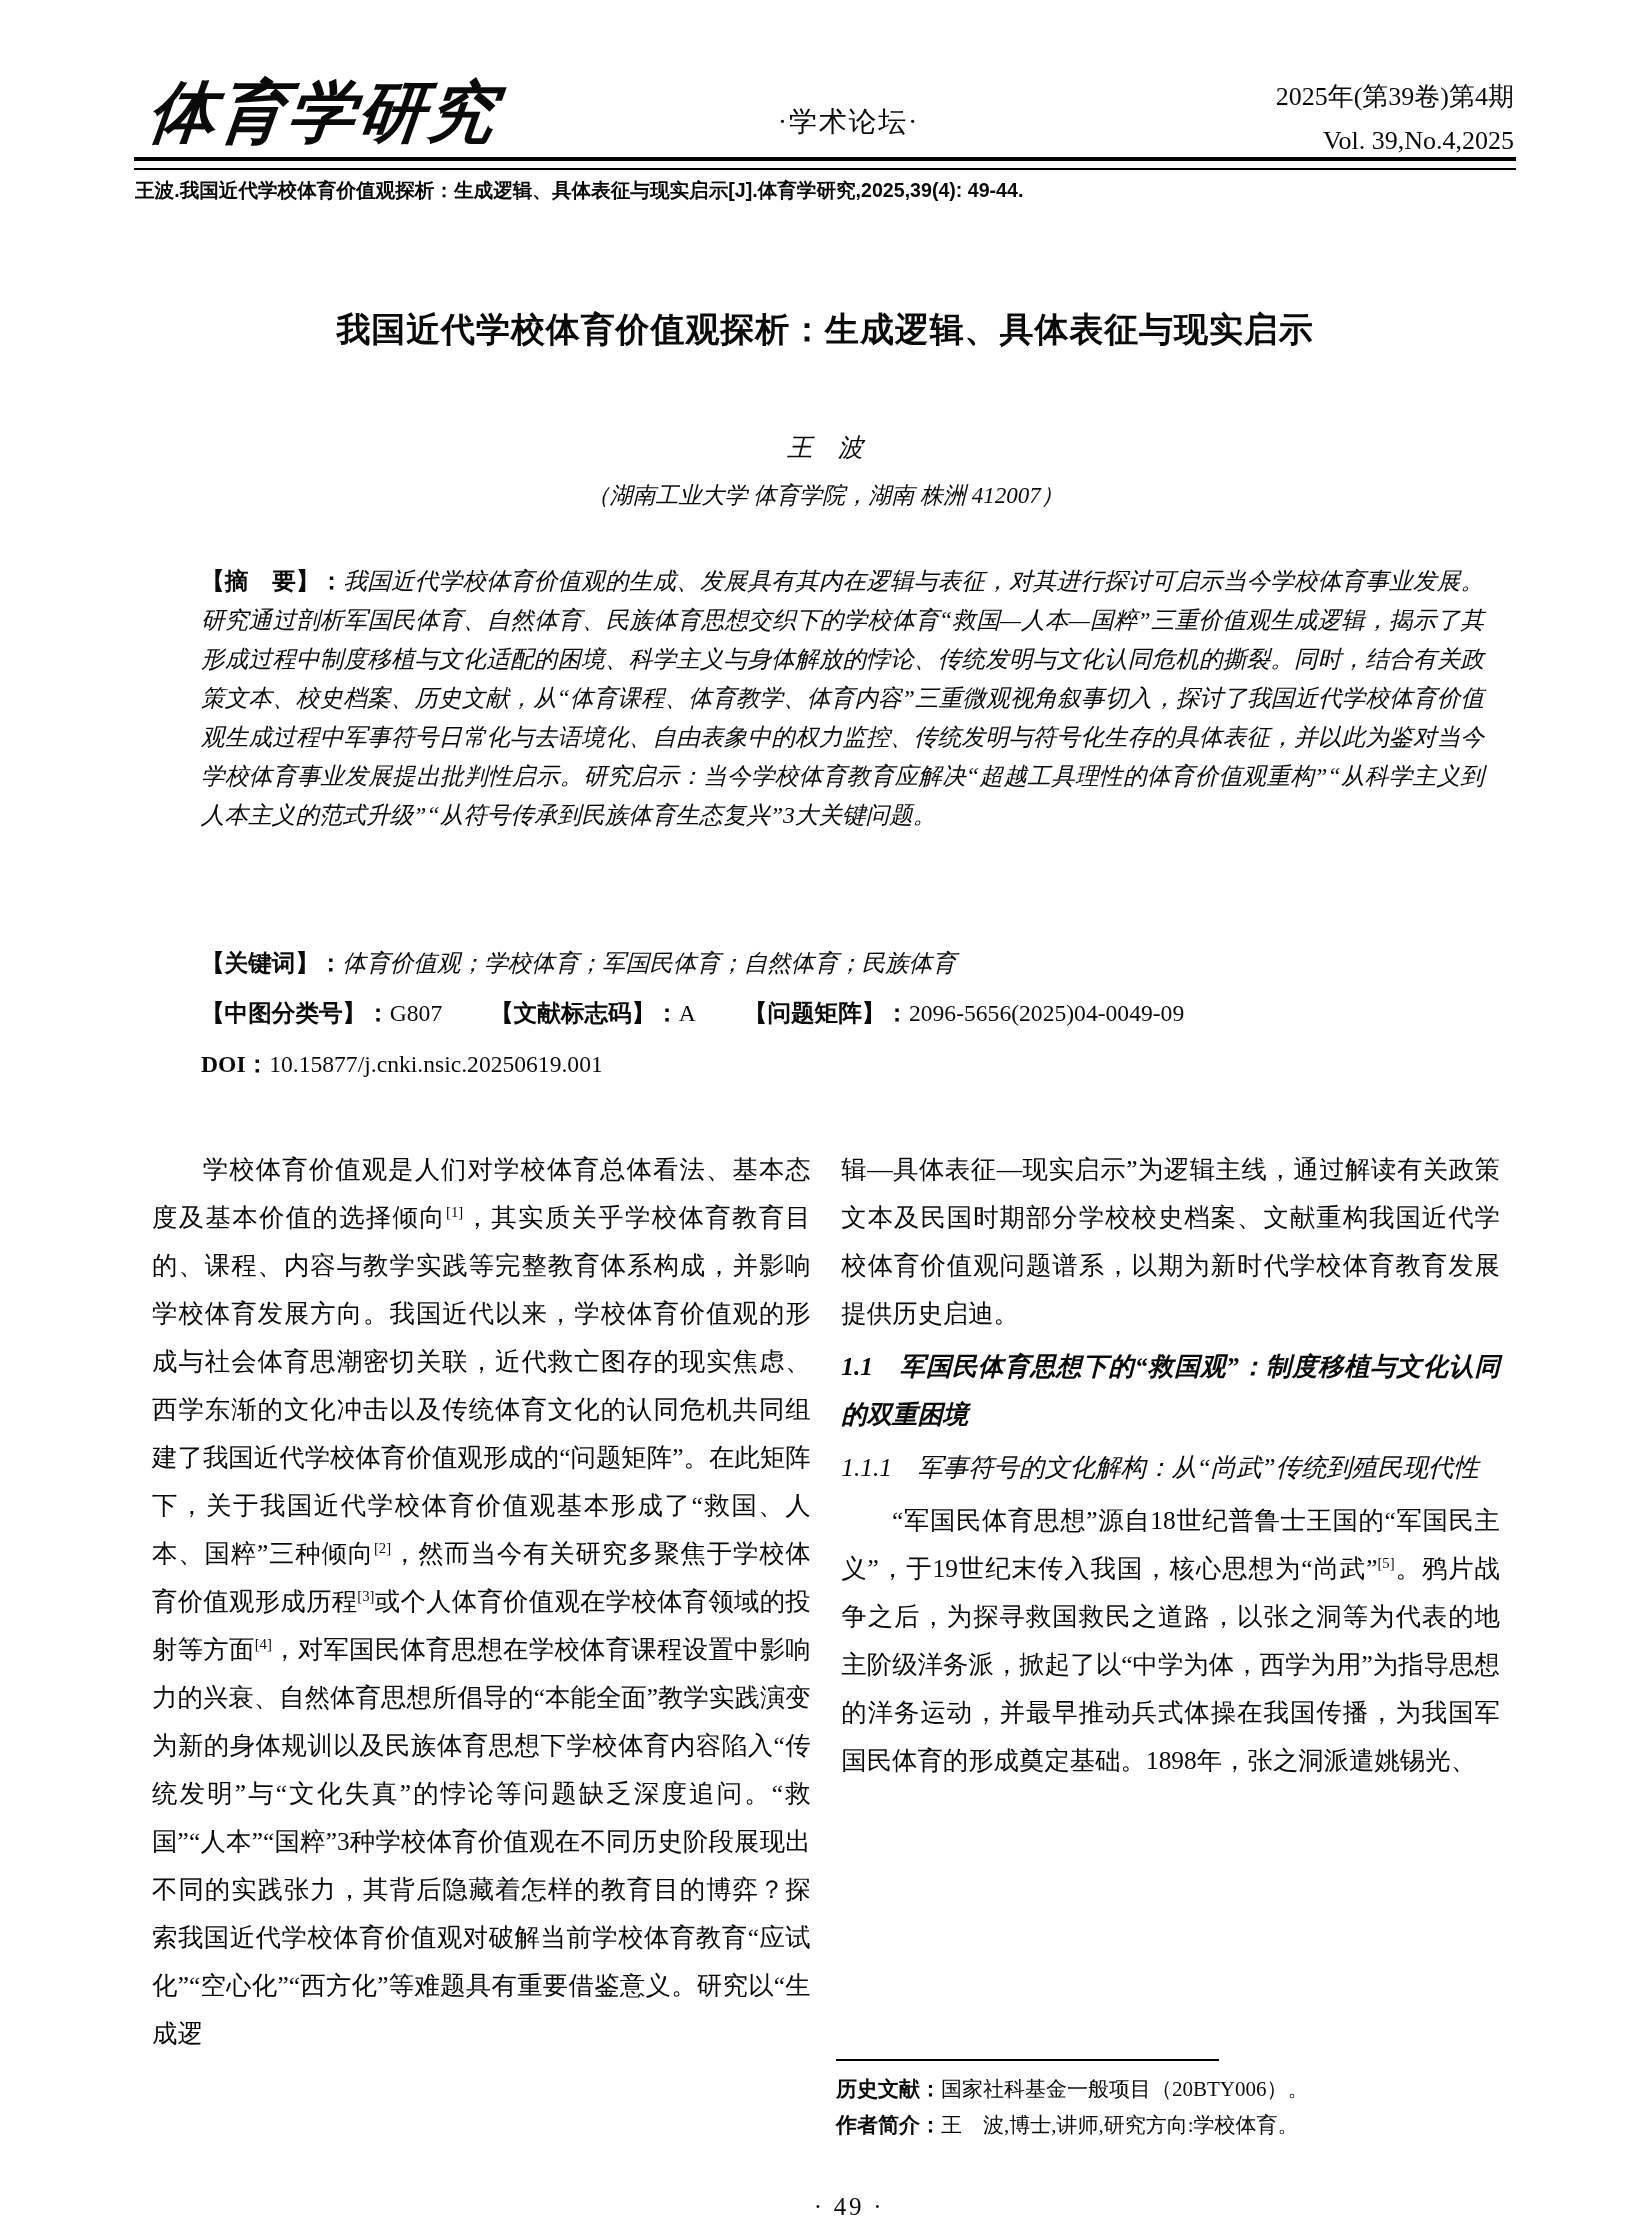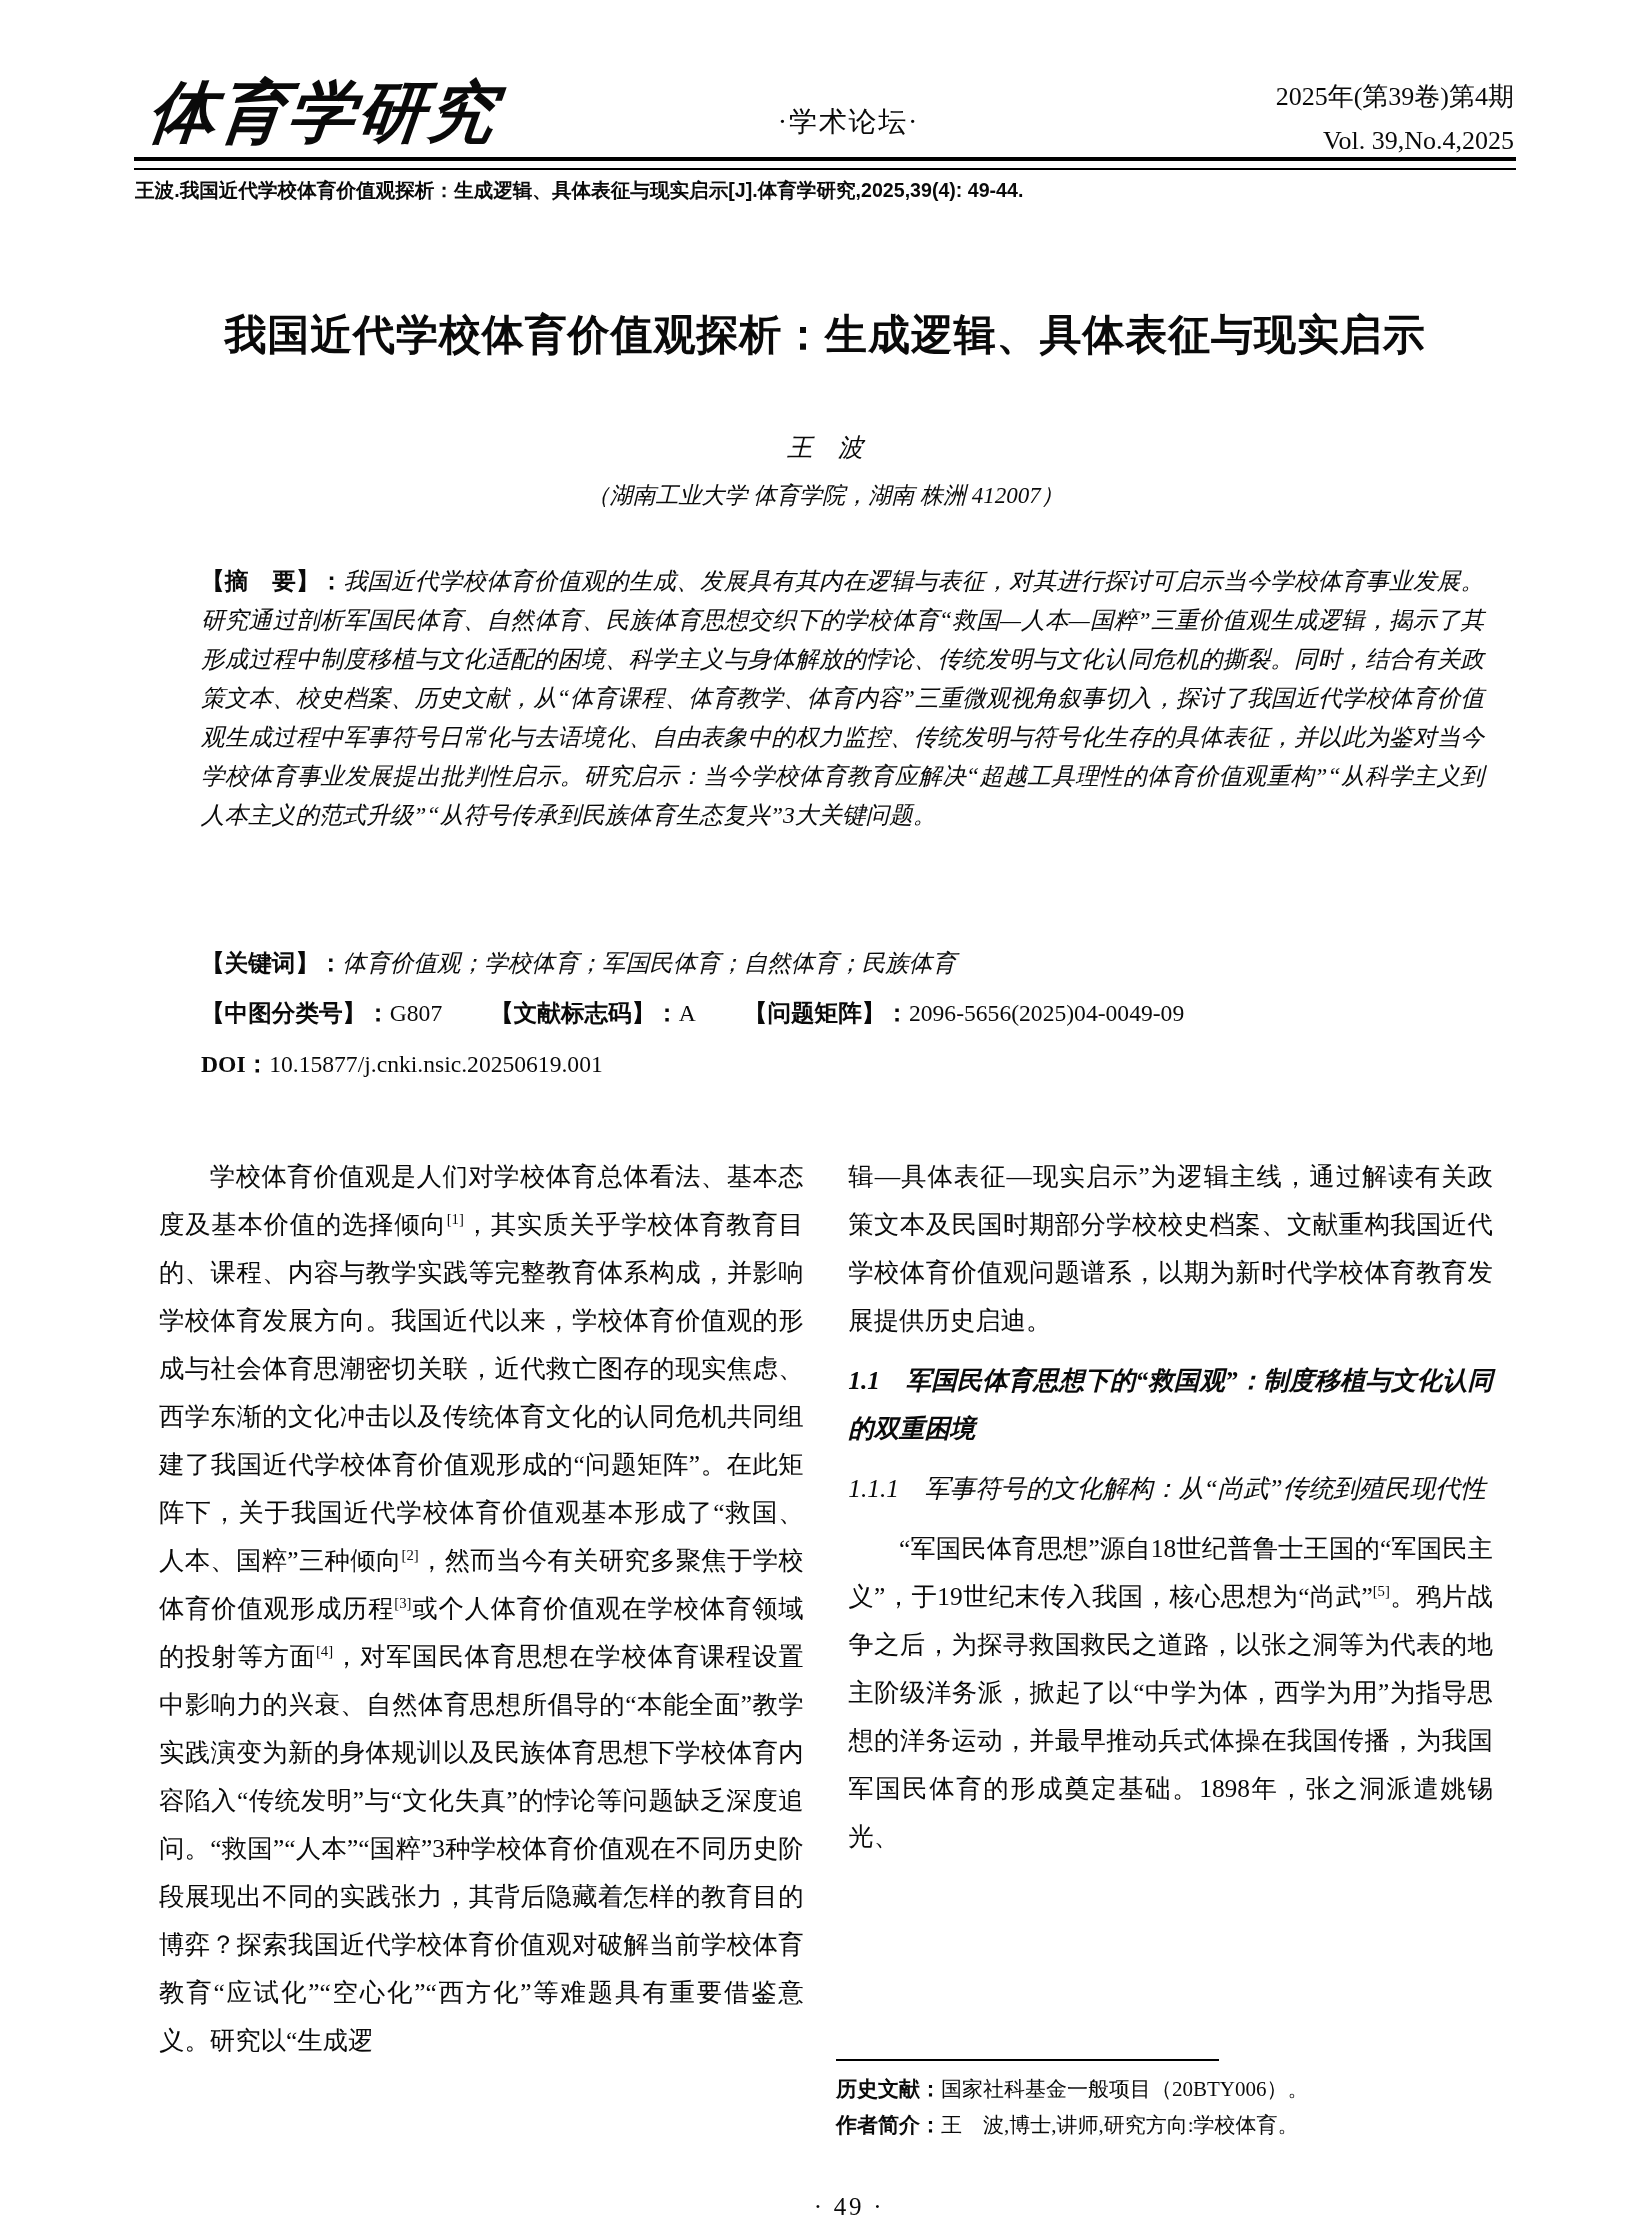--- a/index.html
+++ b/index.html
@@ -54,21 +54,21 @@
     font-size: 19.6px;
     font-weight: bold;
     white-space: nowrap;
   }
   
   .title {
     position: absolute;
     left: 0; right: 0; top: 307px;
     text-align: center;
     font-family: "Liberation Sans", sans-serif;
-    font-size: 42px;
+    font-size: 34px;
     font-weight: bold;
     letter-spacing: 0.9px;
   }
   .author {
     position: absolute;
     left: 0; right: 0; top: 431px;
     text-align: center;
     font-size: 25.4px;
     font-style: italic;
   }
@@ -123,21 +123,21 @@
     width: 1358px;
     display: flex;
     gap: 20.5px;
   }
   .col {
     width: 669px;
     font-size: 25.4px;
     line-height: 48px;
     text-align: justify;
   }
-  .col p { margin: 12px; }
+  .col p { margin: 5px; }
   .col p.indent { text-indent: 2em; }
   sup {
     font-size: 0.58em;
     vertical-align: super;
     line-height: 0;
   }
   .sec1 {
     font-family: "Liberation Sans", sans-serif;
     font-weight: bold;
     font-size: 25.4px;

